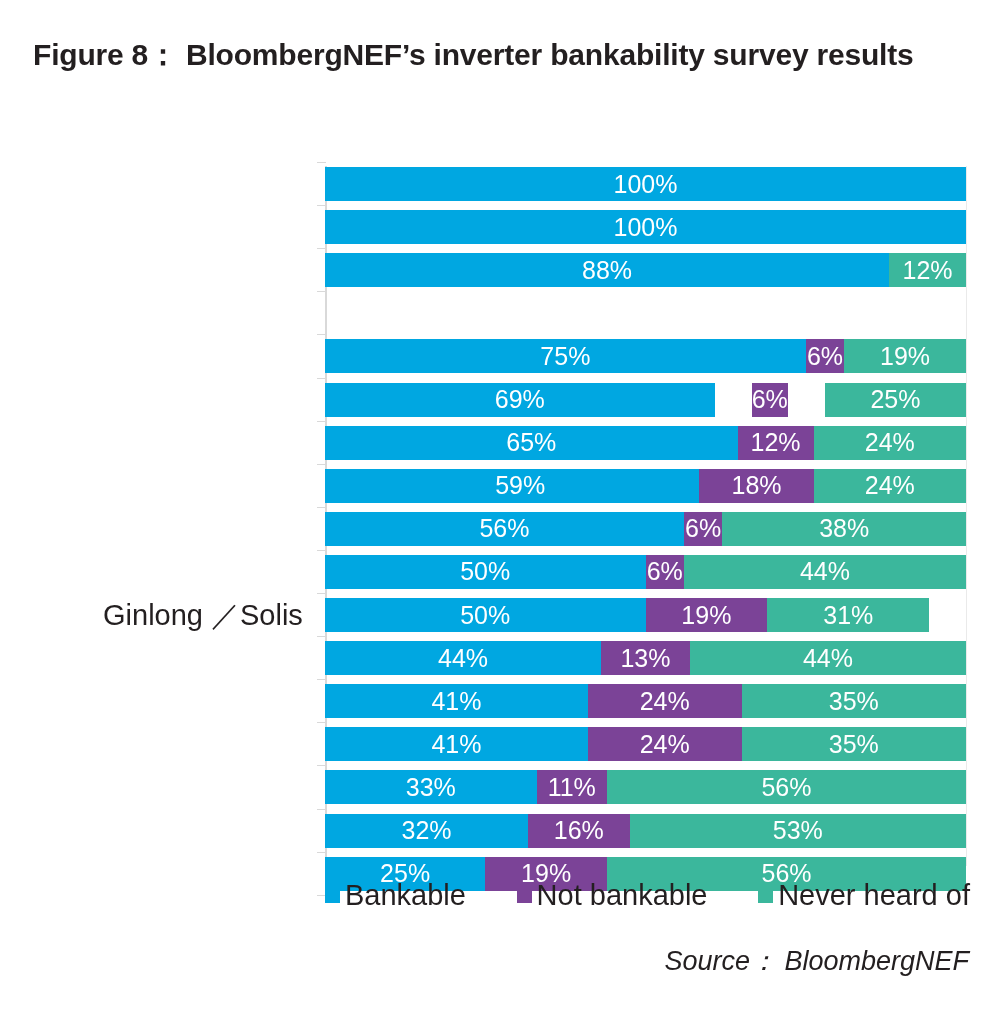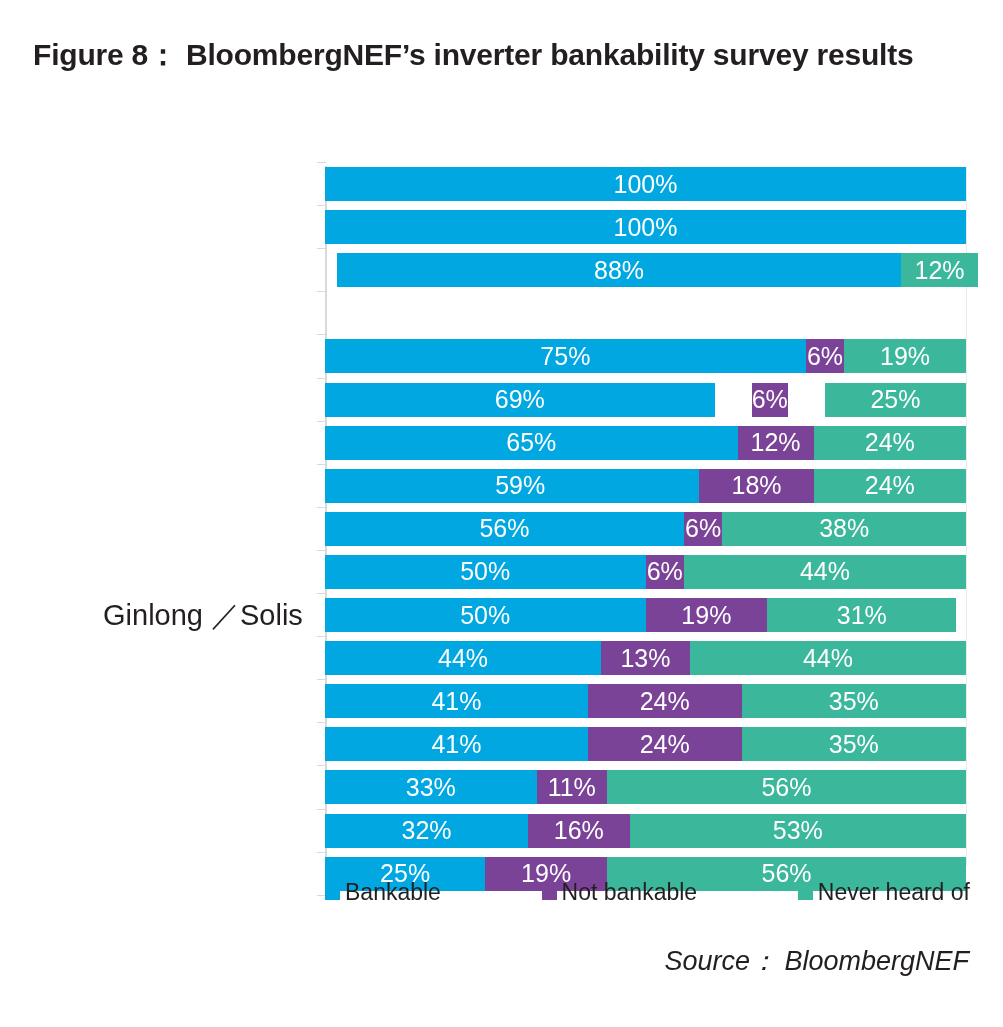--- a/index.html
+++ b/index.html
@@ -127,21 +127,21 @@
     align-items: center;
     white-space: nowrap;
   }
   .legend-swatch {
     width: 15px;
     height: 15px;
     margin-right: 5px;
     flex: 0 0 auto;
   }
   .legend-text {
-    font-size: 23px;
+    font-size: 29px;
     color: #231f20;
     line-height: 1;
   }
 
   
   #source {
     position: absolute;
     right: 34px;
     top: 943px;
     font-size: 27px;
@@ -166,21 +166,21 @@
         <span class="seg-label">100%</span>
       </div>
     </div>
     <div class="tick" style="top: 205px;"></div>
     <div class="bar-row" style="top: 210.1px; height: 34px;">
       <div class="seg bankable" style="width: 641px;">
         <span class="seg-label">100%</span>
       </div>
     </div>
     <div class="tick" style="top: 248px;"></div>
-    <div class="bar-row" style="top: 253.2px; height: 34px; padding-left: 12px;">
+    <div class="bar-row" style="top: 253.2px; height: 34px;">
       <div class="seg bankable" style="width: 564.08px;">
         <span class="seg-label">88%</span>
       </div>
       <div class="seg neverheard" style="width: 76.92px;">
         <span class="seg-label">12%</span>
       </div>
     </div>
     <div class="tick" style="top: 291px;"></div>
     <div class="tick" style="top: 334px;"></div>
     <div class="bar-row" style="top: 339.4px; height: 34px; border-radius: 8px;">
@@ -255,21 +255,21 @@
       </div>
     </div>
     <div class="tick" style="top: 593px;"></div>
     <div class="bar-row" style="top: 598px; height: 34px;">
       <div class="seg bankable" style="width: 320.5px;">
         <span class="seg-label">50%</span>
       </div>
       <div class="seg notbankable" style="width: 121.79px;">
         <span class="seg-label">19%</span>
       </div>
-      <div class="seg neverheard" style="width: 189px;">
+      <div class="seg neverheard" style="width: 162px;">
         <span class="seg-label">31%</span>
       </div>
     </div>
     <div class="tick" style="top: 636px;"></div>
     <div class="bar-row" style="top: 641.1px; height: 34px;">
       <div class="seg bankable" style="width: 279.248px;">
         <span class="seg-label">44%</span>
       </div>
       <div class="seg notbankable" style="width: 90px;">
         <span class="seg-label">13%</span>

